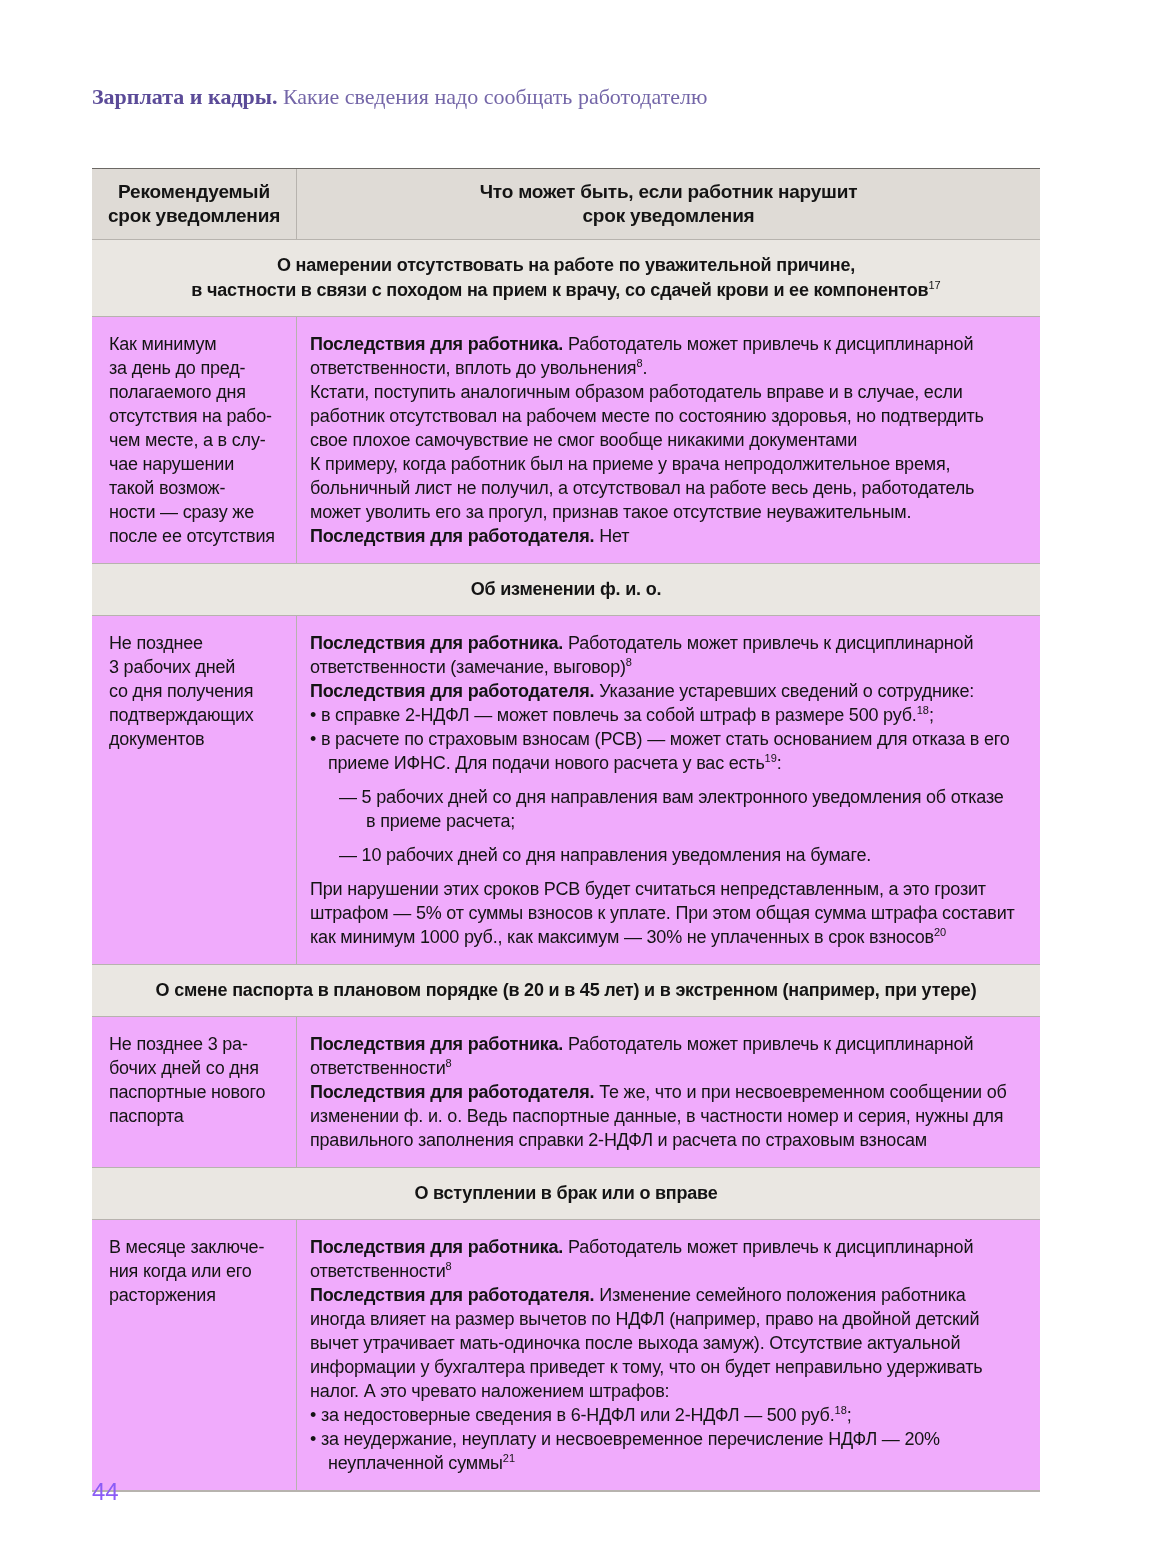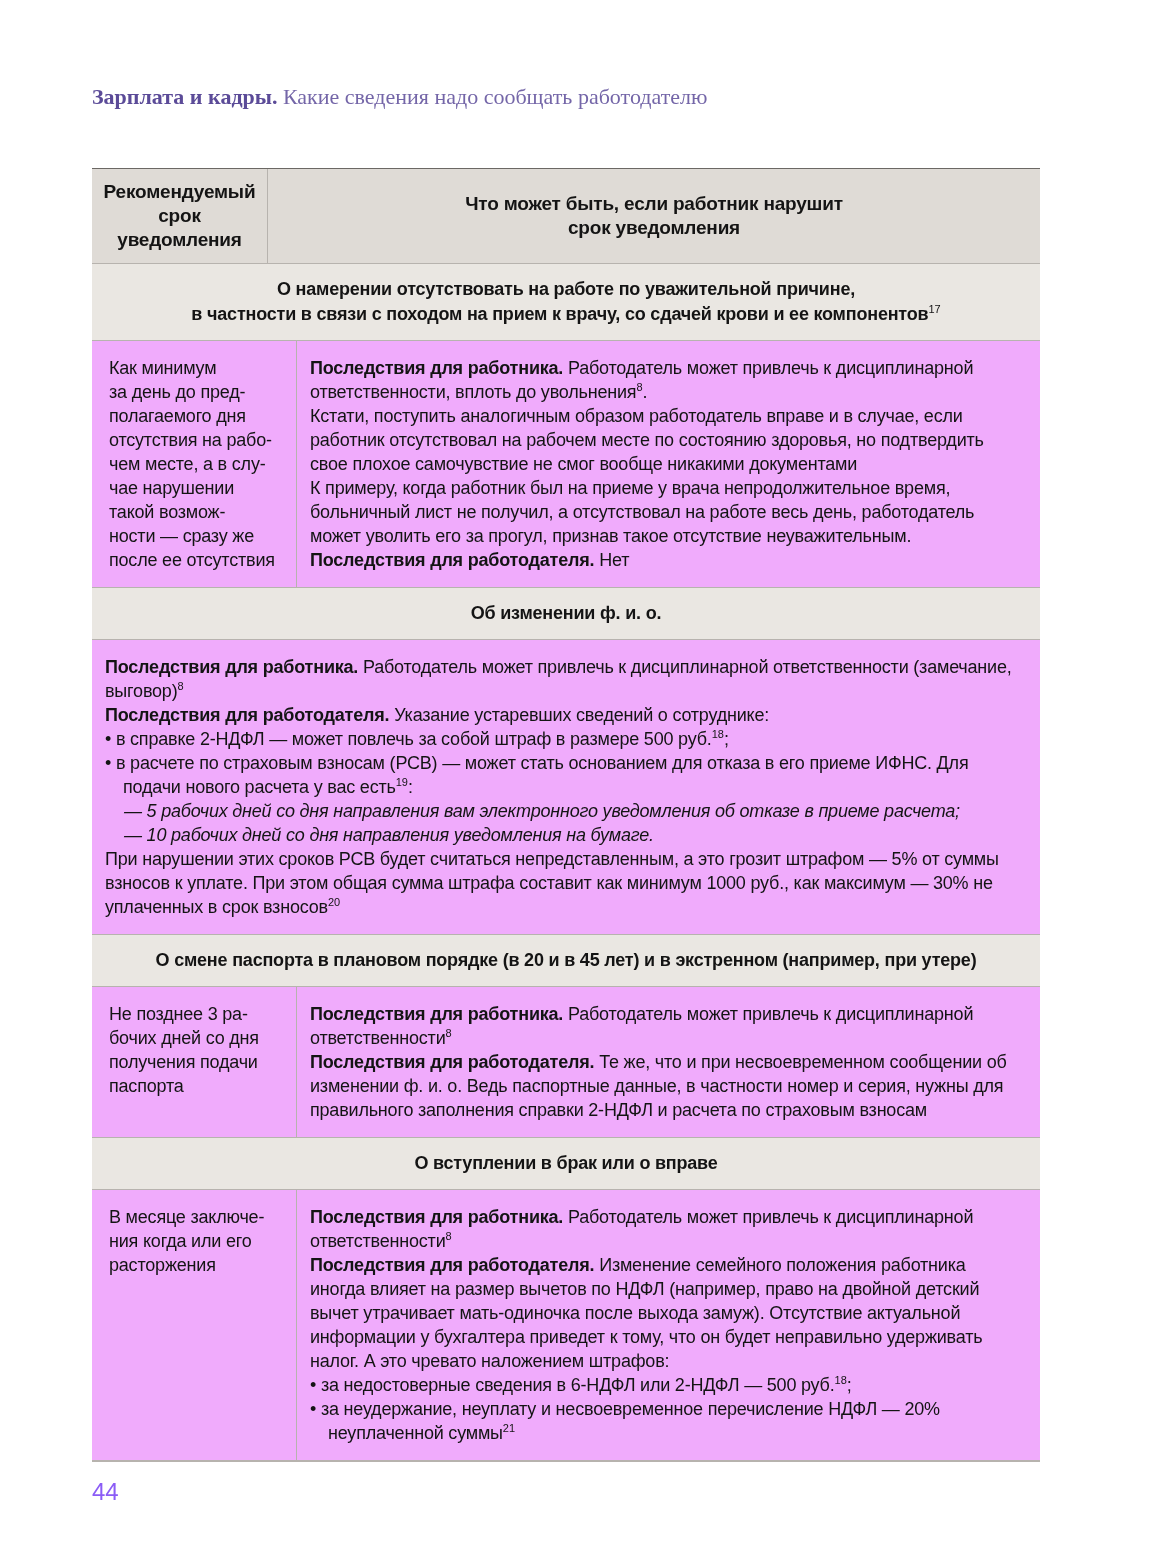--- a/index.html
+++ b/index.html
@@ -31,33 +31,33 @@
     font-size:18px;line-height:24px;letter-spacing:-0.2px;
   }
   .thead{
     display:flex;background:var(--header-row-bg);
     border-bottom:1px solid var(--border);
   }
   .th{
     padding:11px 8px;text-align:center;font-weight:bold;font-size:19px;line-height:24px;
     white-space:pre-line;display:flex;align-items:center;justify-content:center;
   }
-  .th-left{width:176px;border-right:1px solid var(--border);text-align:center;}
+  .th-left{width:205px;border-right:1px solid var(--border);text-align:center;}
   .th-right{flex:1;}
   .band{
     background:var(--section-bg);border-bottom:1px solid var(--border);
     padding:13px 15px;text-align:center;font-weight:bold;line-height:25px;
   }
   .trow{display:flex;border-bottom:1px solid var(--border);background:#f0abfc;}
   .cell{min-height:10px;}
   .cell-left{width:205px;border-right:1px solid var(--border);padding:15px 12px 15px 17px;}
   .cell-right{flex:1;padding:15px 22px 15px 13px;}
   .para{margin:0;}
   .bullet{margin:0;padding-left:18px;text-indent:-18px;}
-  .dash{margin:0;padding-left:46px;text-indent:-27px;font-style:italic;}
+  .dash{margin:10px;padding-left:46px;text-indent:-27px;}
   .b{font-weight:bold;}
   sup{font-size:11px;line-height:0;vertical-align:super;font-weight:normal;letter-spacing:0;}
   .page-number{
     position:absolute;top:1478px;left:92px;font-size:24px;line-height:28px;color:#8b5cf6;
     letter-spacing:0;
   }
 </style>
 </head>
 <body>
 
@@ -80,33 +80,34 @@
           <div class="cell cell-left"><span>Как минимум</span><br><span>за день до пред-</span><br><span>полагаемого дня</span><br><span>отсутствия на рабо-</span><br><span>чем месте, а в слу-</span><br><span>чае нарушении</span><br><span>такой возмож-</span><br><span>ности — сразу же</span><br><span>после ее отсутствия</span></div>
           <div class="cell cell-right">
             <div class="para"><span class="b">Последствия для работника.</span><span> Работодатель может привлечь к дисциплинарной ответственности, вплоть до увольнения</span><sup>8</sup><span>.</span></div>
             <div class="para"><span>Кстати, поступить аналогичным образом работодатель вправе и в случае, если работник отсутствовал на рабочем месте по состоянию здоровья, но подтвердить свое плохое самочувствие не смог вообще никакими документами</span></div>
             <div class="para"><span>К примеру, когда работник был на приеме у врача непродолжительное время, больничный лист не получил, а отсутствовал на работе весь день, работодатель может уволить его за прогул, признав такое отсутствие неуважительным.</span></div>
             <div class="para"><span class="b">Последствия для работодателя.</span><span> Нет</span></div>
           </div>
         </div>
         <div class="band"><span class="b">Об изменении ф. и. о.</span></div>
         <div class="trow">
+          <div class="cell cell-left"><span>Не позднее</span><br><span>3 рабочих дней</span><br><span>со дня получения</span><br><span>подтверждающих</span><br><span>документов</span></div>
           <div class="cell cell-right">
             <div class="para"><span class="b">Последствия для работника.</span><span> Работодатель может привлечь к дисциплинарной ответственности (замечание, выговор)</span><sup>8</sup></div>
             <div class="para"><span class="b">Последствия для работодателя.</span><span> Указание устаревших сведений о сотруднике:</span></div>
             <div class="bullet">• <span>в справке 2-НДФЛ — может повлечь за собой штраф в размере 500 руб.</span><sup>18</sup><span>;</span></div>
             <div class="bullet">• <span>в расчете по страховым взносам (РСВ) — может стать основанием для отказа в его приеме ИФНС. Для подачи нового расчета у вас есть</span><sup>19</sup><span>:</span></div>
             <div class="dash">— <span>5 рабочих дней со дня направления вам электронного уведомления об отказе в приеме расчета;</span></div>
             <div class="dash">— <span>10 рабочих дней со дня направления уведомления на бумаге.</span></div>
             <div class="para"><span>При нарушении этих сроков РСВ будет считаться непредставленным, а это грозит штрафом — 5% от суммы взносов к уплате. При этом общая сумма штрафа составит как минимум 1000 руб., как максимум — 30% не уплаченных в срок взносов</span><sup>20</sup></div>
           </div>
         </div>
         <div class="band"><span class="b">О смене паспорта в плановом порядке (в 20 и в 45 лет) и в экстренном (например, при утере)</span></div>
         <div class="trow">
-          <div class="cell cell-left"><span>Не позднее 3 ра-</span><br><span>бочих дней со дня</span><br><span>получения подачи</span><br><span>паспорта</span></div>
+          <div class="cell cell-left"><span>Не позднее 3 ра-</span><br><span>бочих дней со дня</span><br><span>паспортные нового</span><br><span>паспорта</span></div>
           <div class="cell cell-right">
             <div class="para"><span class="b">Последствия для работника.</span><span> Работодатель может привлечь к дисциплинарной ответственности</span><sup>8</sup></div>
             <div class="para"><span class="b">Последствия для работодателя.</span><span> Те же, что и при несвоевременном сообщении об изменении ф. и. о. Ведь паспортные данные, в частности номер и серия, нужны для правильного заполнения справки 2-НДФЛ и расчета по страховым взносам</span></div>
           </div>
         </div>
         <div class="band"><span class="b">О вступлении в брак или о вправе</span></div>
         <div class="trow">
           <div class="cell cell-left"><span>В месяце заключе-</span><br><span>ния когда или его</span><br><span>расторжения</span></div>
           <div class="cell cell-right">
             <div class="para"><span class="b">Последствия для работника.</span><span> Работодатель может привлечь к дисциплинарной ответственности</span><sup>8</sup></div>

